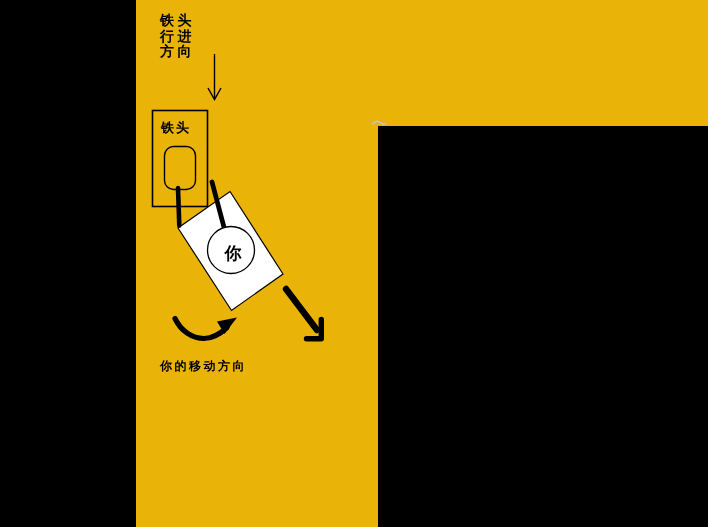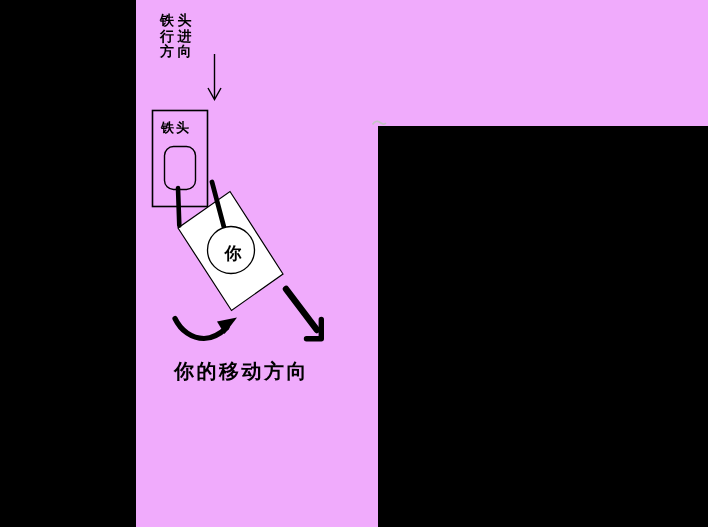--- a/index.html
+++ b/index.html
@@ -1,29 +1,29 @@
 <!DOCTYPE html>
 <html><head>
 <meta charset="utf-8">
 <style>
   html,body{margin:0;padding:0;background:#888;}
   .stage{
     position:relative;width:708px;height:527px;overflow:hidden;
-    background:#f0abfc;
+    background:#eab308;
     font-family:"DejaVu Sans",sans-serif;
   }
   .panel{position:absolute;background:#000000;}
   .panel-left{left:0;top:0;width:136px;height:527px;}
   .panel-right{left:378px;top:126px;width:330px;height:401px;}
   svg.diagram{position:absolute;left:0;top:0;width:708px;height:527px;}
   .lbl{position:absolute;color:#000;font-weight:bold;white-space:nowrap;}
   .approach-lbl{left:160px;top:13px;font-size:14px;line-height:15.5px;letter-spacing:3.5px;}
   .hammer-lbl{left:161px;top:119px;font-size:13px;letter-spacing:2px;}
   .you-lbl{left:211px;top:242px;width:44px;text-align:center;font-size:17px;}
-  .move-lbl{left:174px;top:358px;font-size:20px;letter-spacing:2.5px;}
+  .move-lbl{left:160px;top:358px;font-size:12px;letter-spacing:2.5px;}
 </style>
 </head>
 <body>
 
 <div class="stage">
 
   <div class="panel panel-left"></div>
   <div class="panel panel-right"></div>
 
   <svg class="diagram" viewBox="0 0 708 527">

